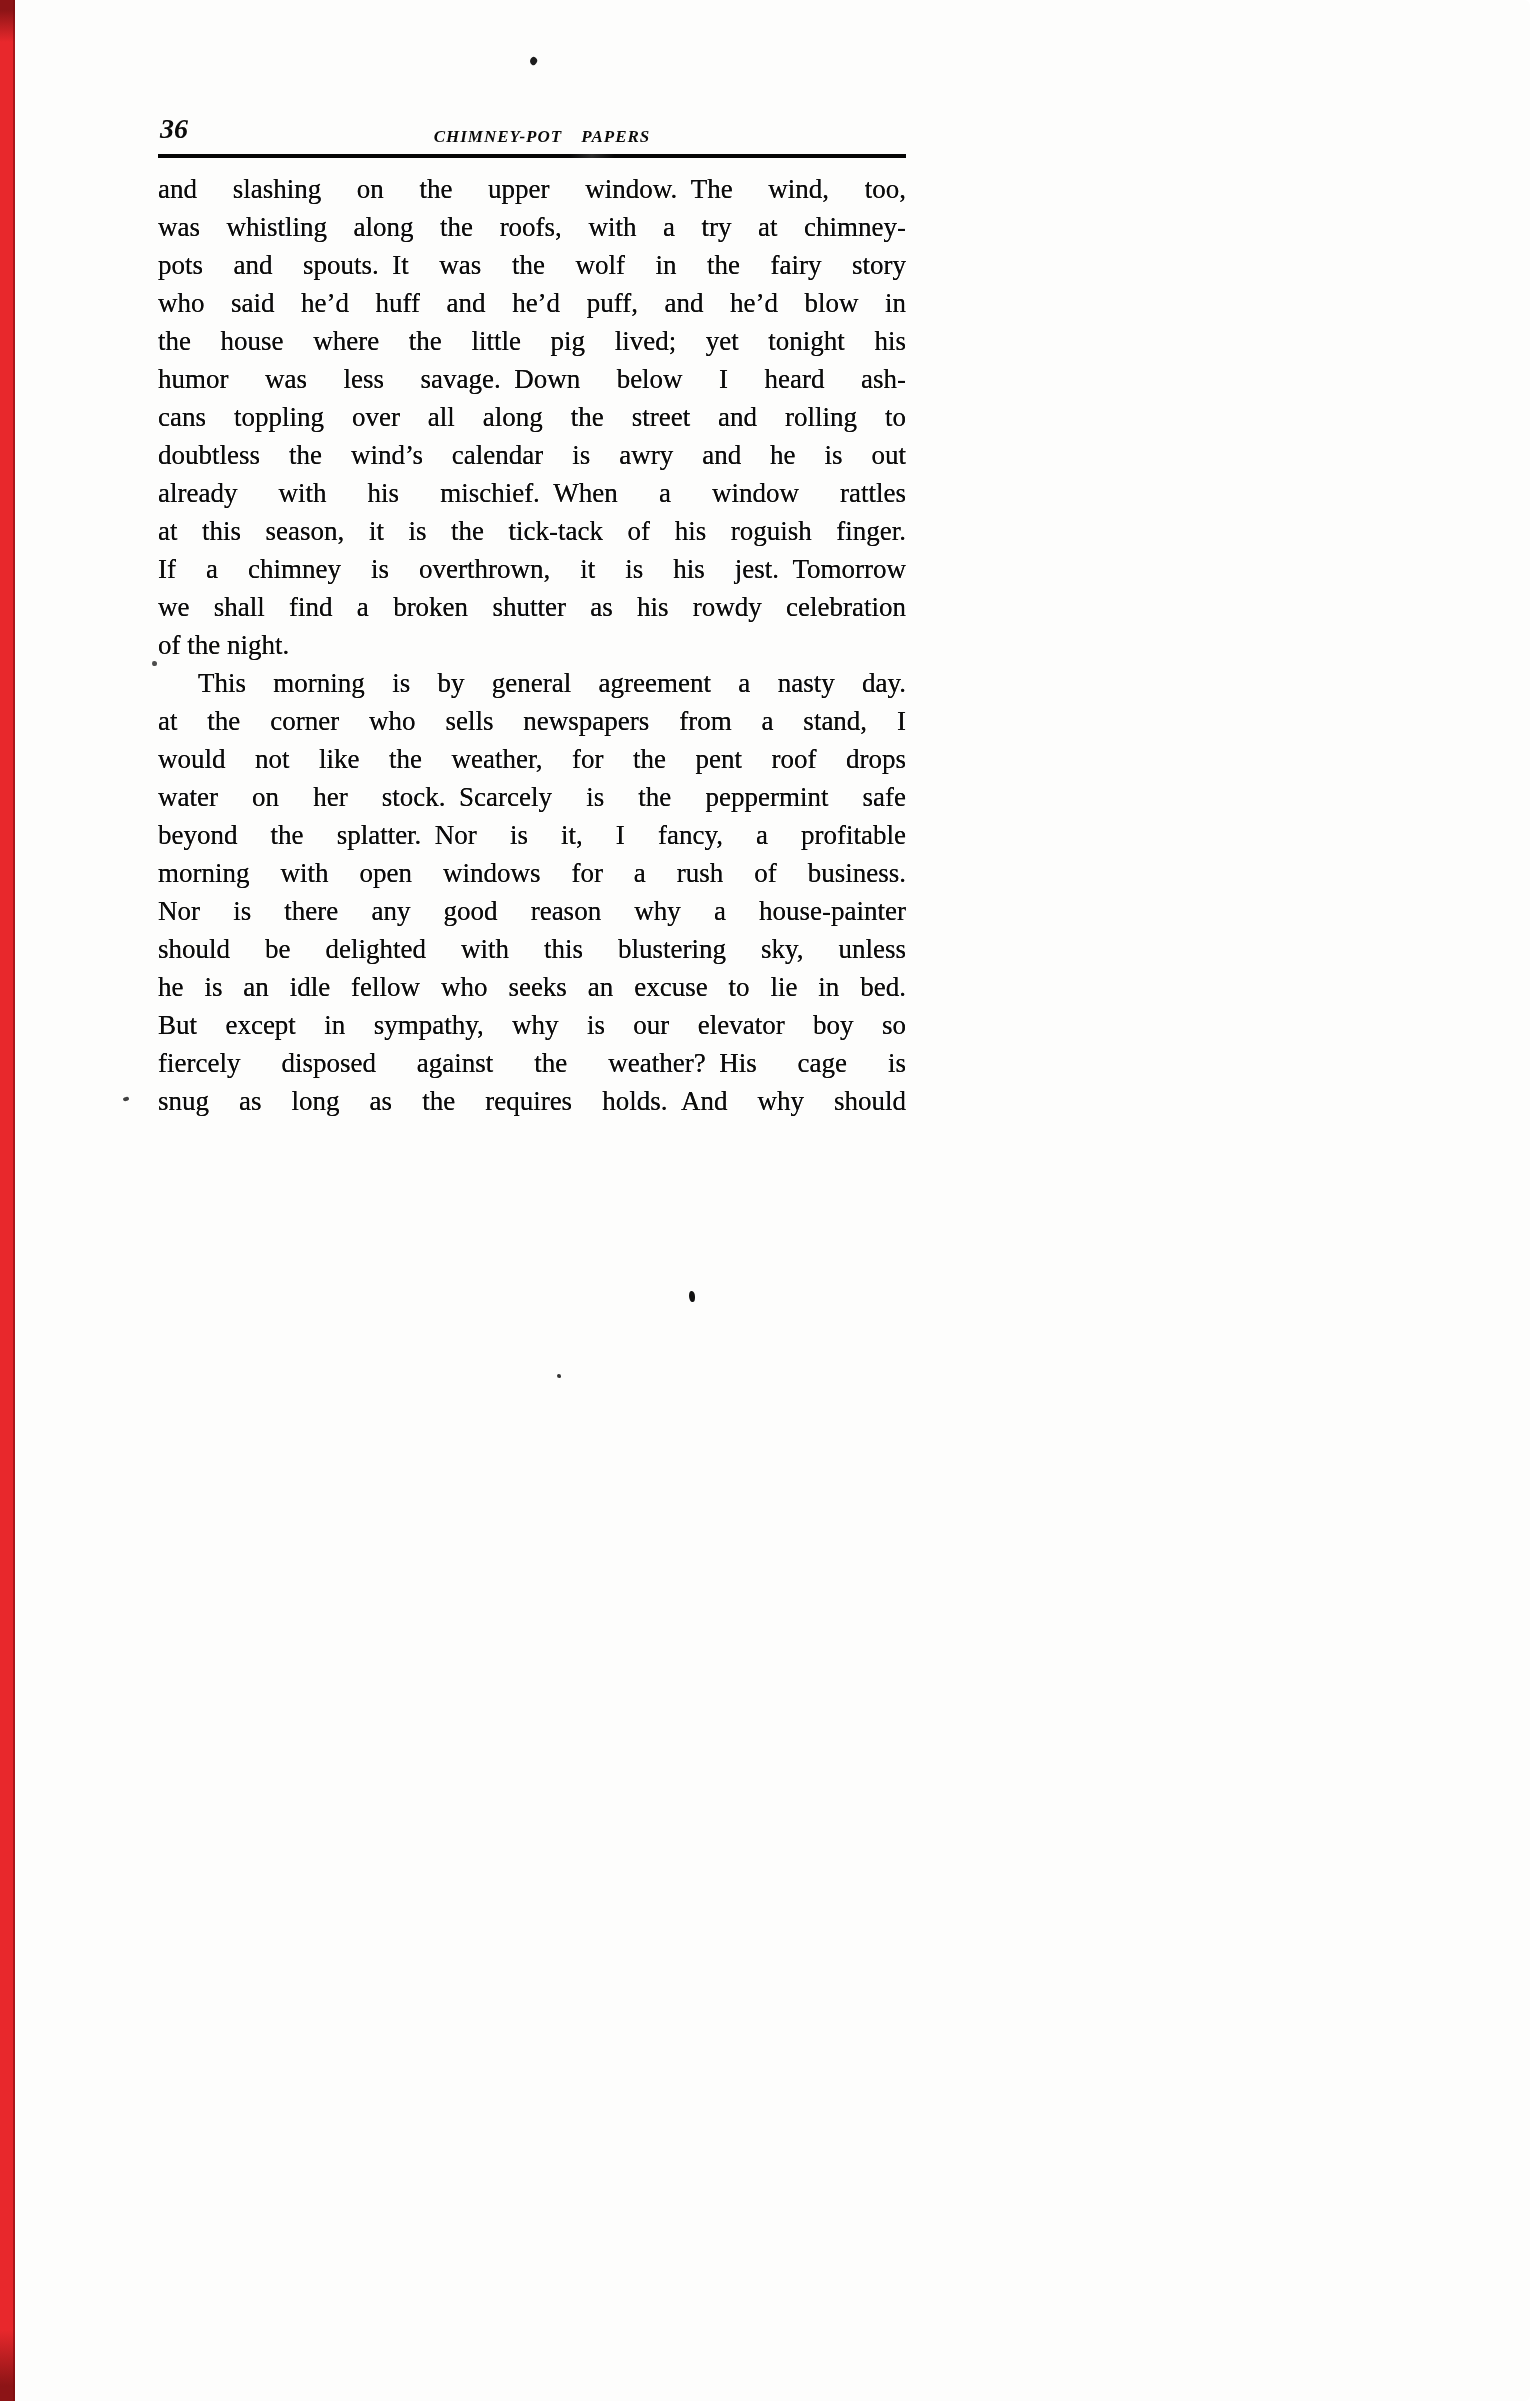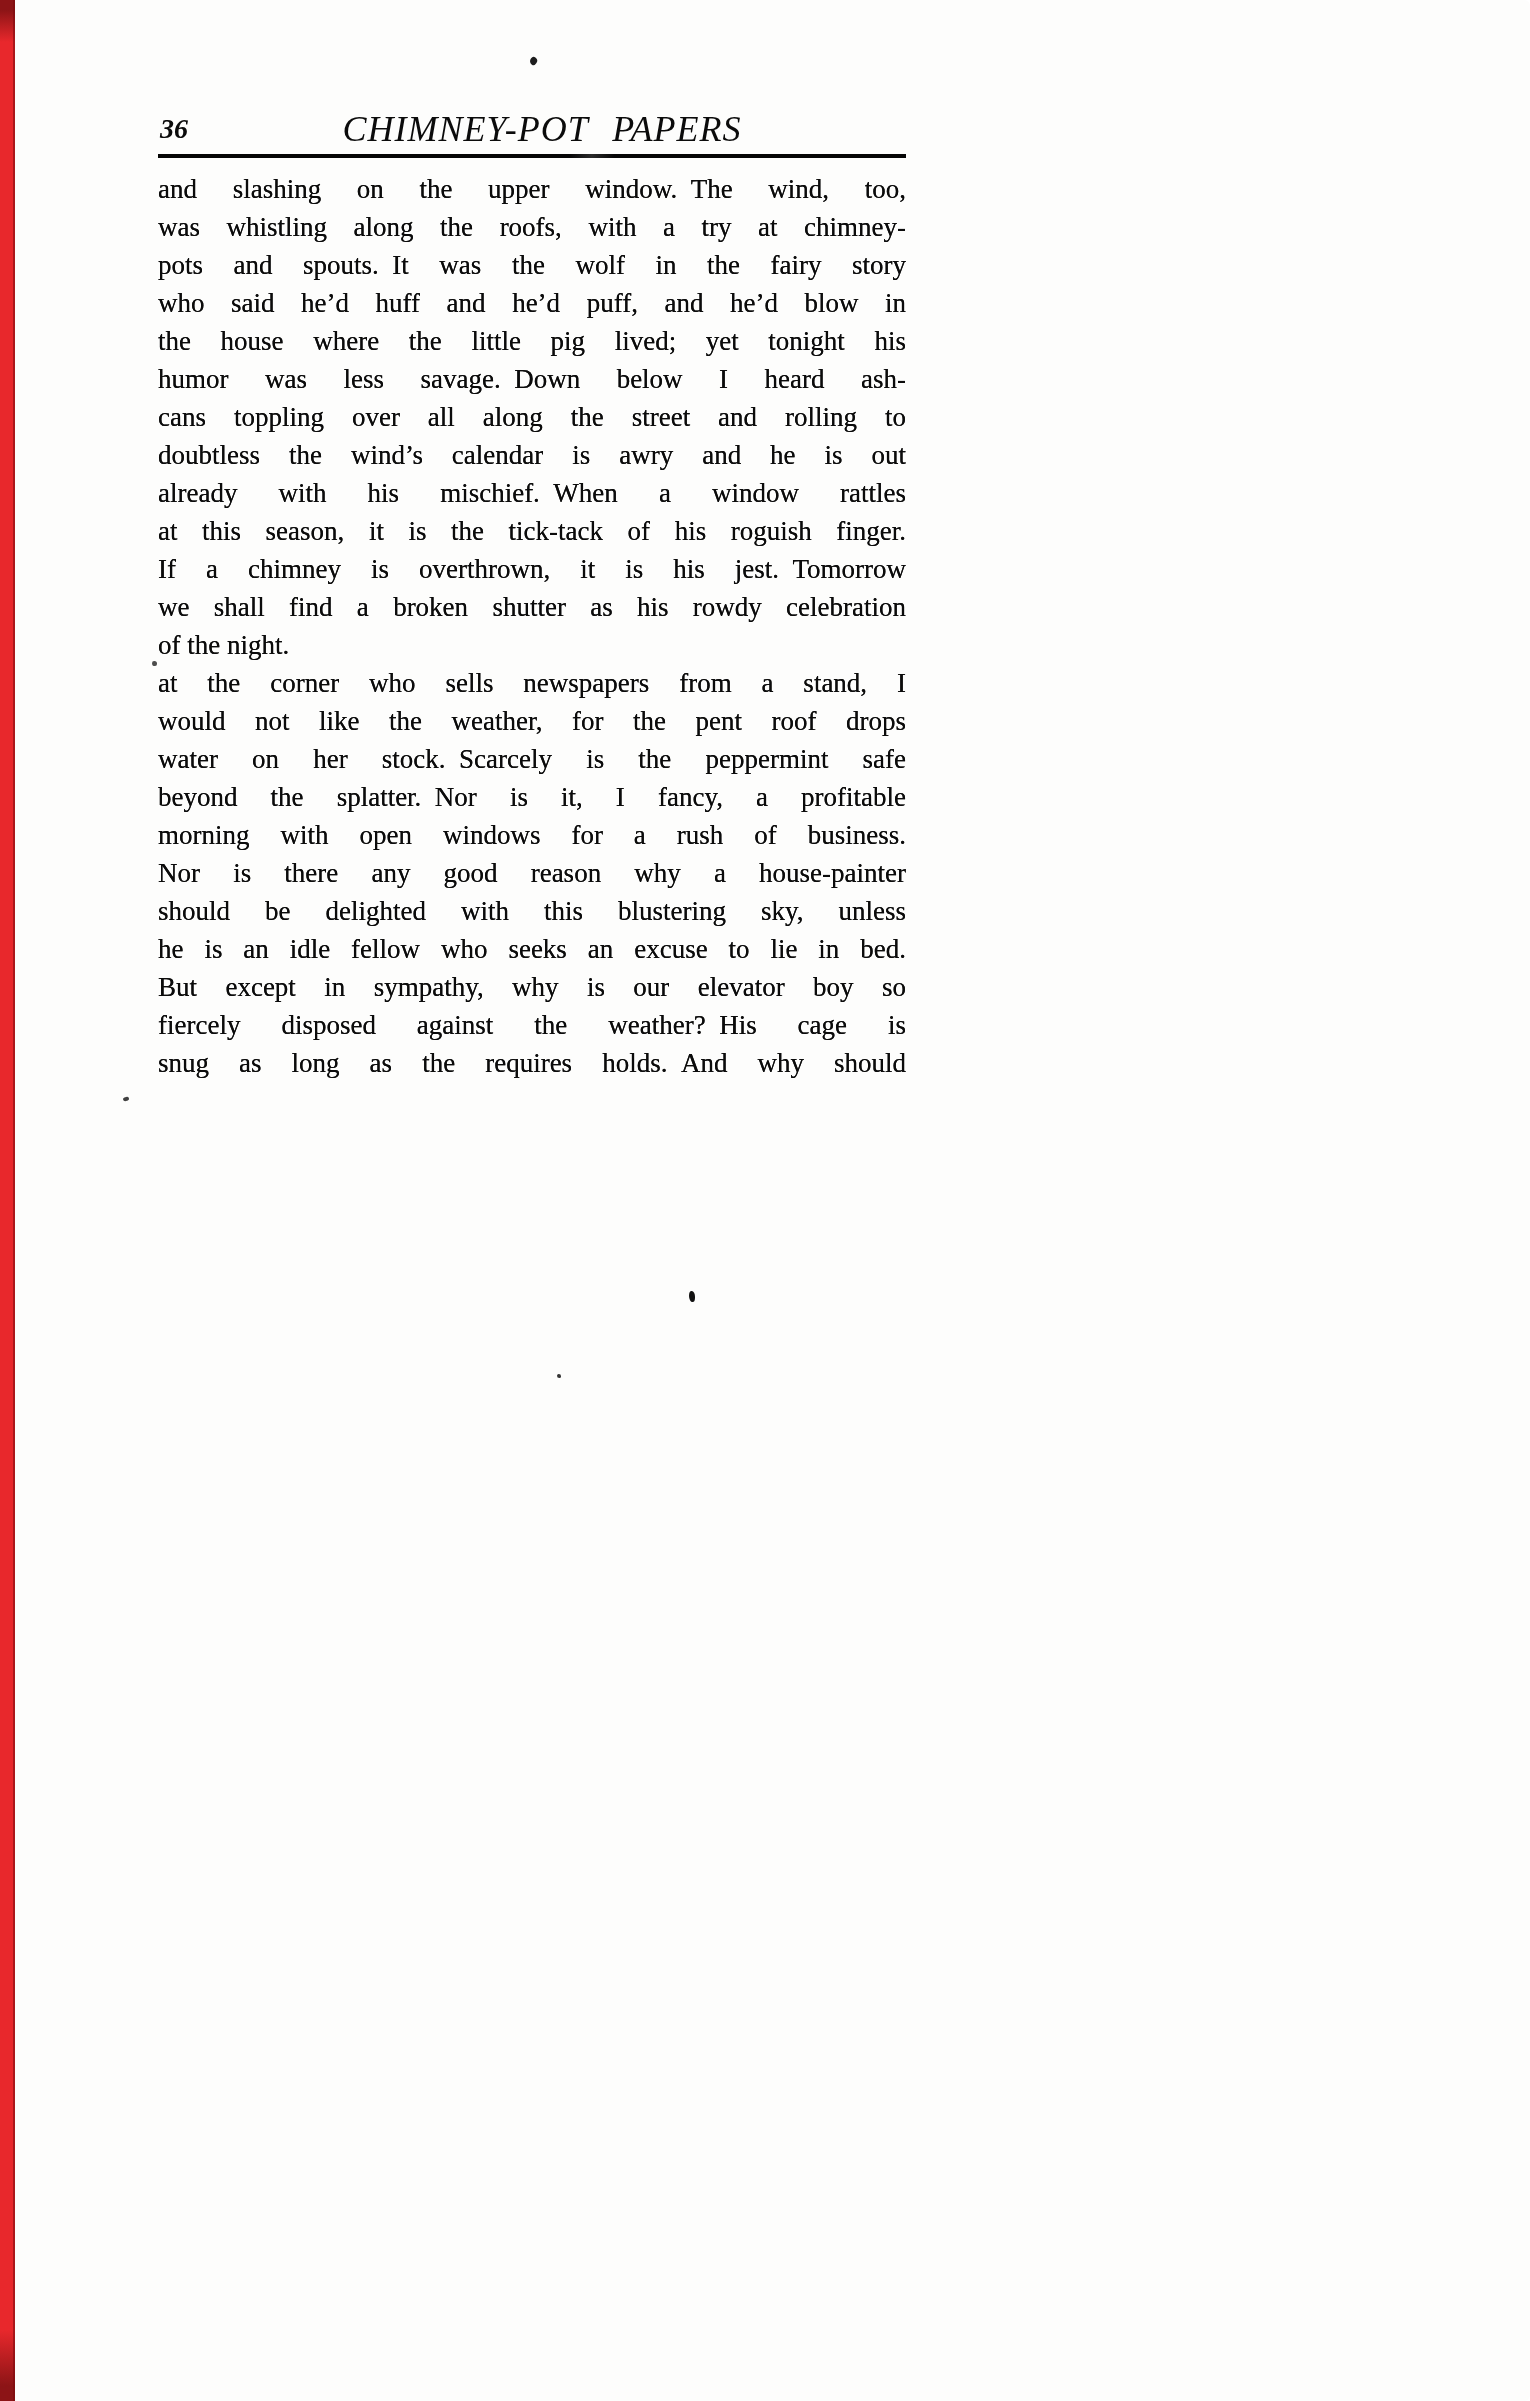--- a/index.html
+++ b/index.html
@@ -32,25 +32,25 @@
   }
   .pagehead{
     position:absolute;left:158px;top:112px;width:748px;height:40px;
   }
   .pagenum{
     position:absolute;left:2px;top:0;
     font-style:italic;font-weight:bold;
     font-size:28px;line-height:34px;color:var(--ink);
   }
   .title{
-    position:absolute;left:0;top:0;width:100%;
+    position:absolute;left:0;top:8px;width:100%;
     transform:translateX(10px);
     text-align:center;
-    font-style:italic;font-weight:normal;
-    font-size:36px;line-height:34px;
+    font-style:italic;font-weight:bold;
+    font-size:17px;line-height:34px;
     letter-spacing:1px;word-spacing:14px;
     color:var(--ink);
     white-space:nowrap;
   }
   .rule{
     position:absolute;left:158px;top:154px;width:748px;height:4px;
     background:linear-gradient(90deg,#050505 0%,#050505 55%,#2a2a2a 58%,#050505 61%,#050505 100%);
   }
   .bodytext{
     position:absolute;left:158px;top:170px;width:748px;
@@ -90,20 +90,21 @@
       <div class="line">who said he’d huff and he’d puff, and he’d blow in</div>
       <div class="line">the house where the little pig lived; yet tonight his</div>
       <div class="line">humor was less savage. Down below I heard ash-</div>
       <div class="line">cans toppling over all along the street and rolling to</div>
       <div class="line">doubtless the wind’s calendar is awry and he is out</div>
       <div class="line">already with his mischief. When a window rattles</div>
       <div class="line">at this season, it is the tick-tack of his roguish finger.</div>
       <div class="line">If a chimney is overthrown, it is his jest. Tomorrow</div>
       <div class="line">we shall find a broken shutter as his rowdy celebration</div>
       <div class="line endline">of the night.</div>
+      <div class="line indent">This morning is by general agreement a nasty day.</div>
       <div class="line">at the corner who sells newspapers from a stand, I</div>
       <div class="line">would not like the weather, for the pent roof drops</div>
       <div class="line">water on her stock. Scarcely is the peppermint safe</div>
       <div class="line">beyond the splatter. Nor is it, I fancy, a profitable</div>
       <div class="line">morning with open windows for a rush of business.</div>
       <div class="line">Nor is there any good reason why a house-painter</div>
       <div class="line">should be delighted with this blustering sky, unless</div>
       <div class="line">he is an idle fellow who seeks an excuse to lie in bed.</div>
       <div class="line">But except in sympathy, why is our elevator boy so</div>
       <div class="line">fiercely disposed against the weather? His cage is</div>

